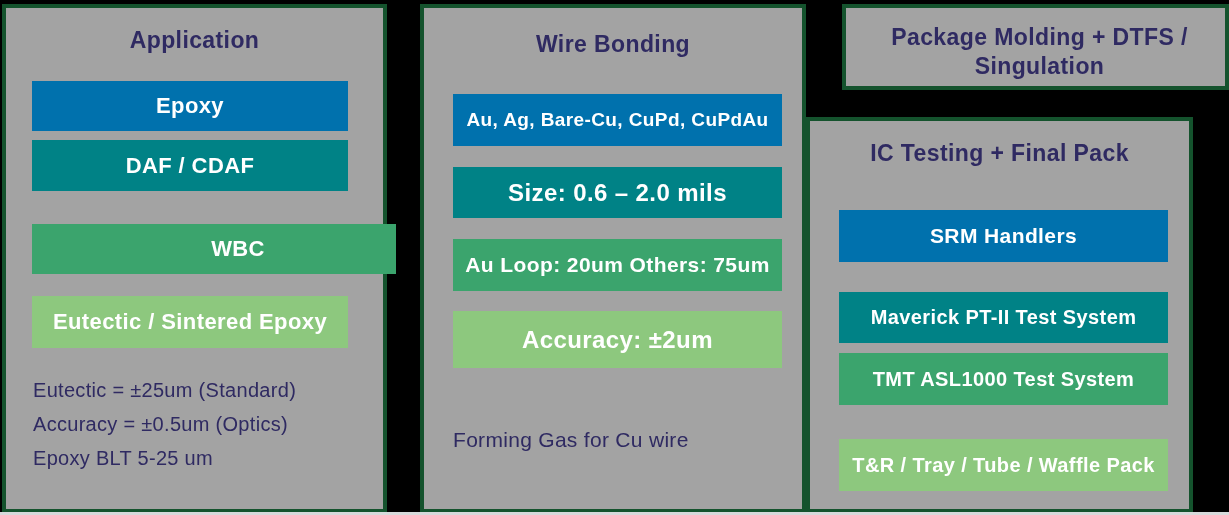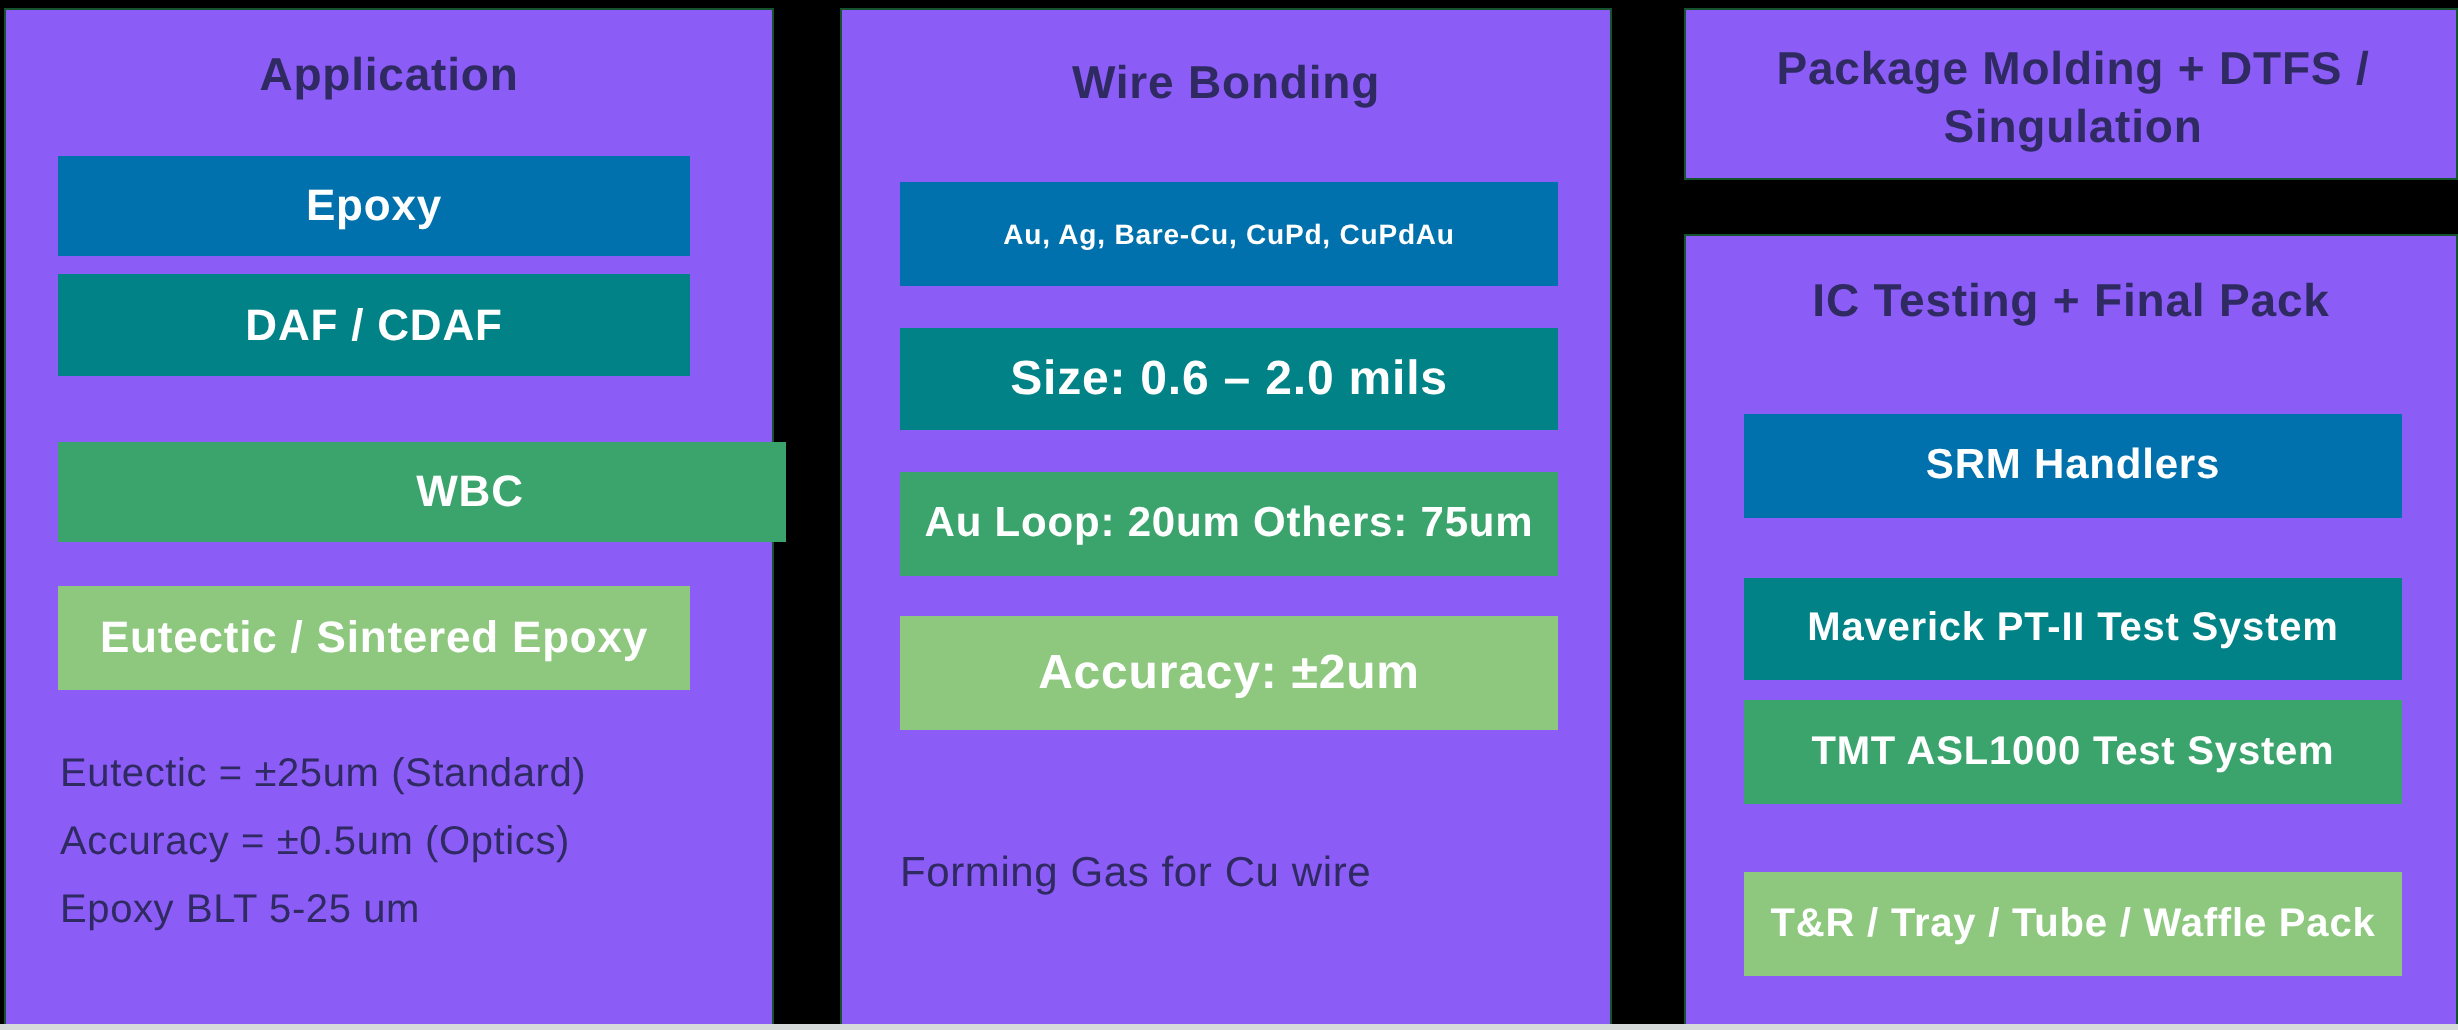--- a/index.html
+++ b/index.html
@@ -3,28 +3,28 @@
 <meta charset="utf-8">
 <style>
   html,body{margin:0;padding:0;}
   body{
     width:1229px;height:515px;position:relative;overflow:hidden;
     background:#000000;
     font-family:"Liberation Sans", sans-serif;
   }
   .panel{
     position:absolute;
-    background:#8b5cf6;
-    border:1px solid #14532d;
+    background:#a3a3a3;
+    border:4px solid #14532d;
     box-sizing:border-box;
   }
   #panel-app { left:2px;   top:4px;   width:385px; height:509px; }
   #panel-wire{ left:420px; top:4px;   width:386px; height:509px; }
   #panel-pkg { left:842px; top:4px;   width:387px; height:86px;  }
-  #panel-ic  { left:842px; top:117px; width:387px; height:396px; }
+  #panel-ic  { left:806px; top:117px; width:387px; height:396px; }
 
   .panel-title{
     position:absolute; left:0; width:100%;
     margin:0; text-align:center;
     font-size:23px; font-weight:700; letter-spacing:.4px;
     color:#2f2a62;
   }
   #panel-app  .panel-title{ top:19px; }
   #panel-wire .panel-title{ top:23px; }
   #panel-pkg  .panel-title{ top:15px; line-height:29px; padding:0 28px; width:331px; }
@@ -38,21 +38,21 @@
   }
   
   #panel-app .bar{ left:26px; width:316px; font-size:22px; }
   #app-bar-0{ top:73px;  height:50px; }
   #app-bar-1{ top:132px; height:51px; }
   #app-bar-2{ top:216px; height:50px; }
   #app-bar-3{ top:288px; height:52px; font-size:22px; }
 
   
   #panel-wire .bar{ left:29px; width:329px; }
-  #wire-bar-0{ top:86px;  height:52px; font-size:14px; }
+  #wire-bar-0{ top:86px;  height:52px; font-size:19px; }
   #wire-bar-1{ top:159px; height:51px; font-size:24px; }
   #wire-bar-2{ top:231px; height:52px; font-size:21px; }
   #wire-bar-3{ top:303px; height:57px; font-size:24px; }
 
   
   #panel-ic .bar{ left:29px; width:329px; }
   #ic-bar-0{ top:89px;  height:52px; font-size:21px; }
   #ic-bar-1{ top:160px; height:51px; font-size:20px;margin-top:11px; }
   #ic-bar-2{ top:232px; height:52px; font-size:20px; }
   #ic-bar-3{ top:304px; height:52px; font-size:20px;margin-top:14px; }

